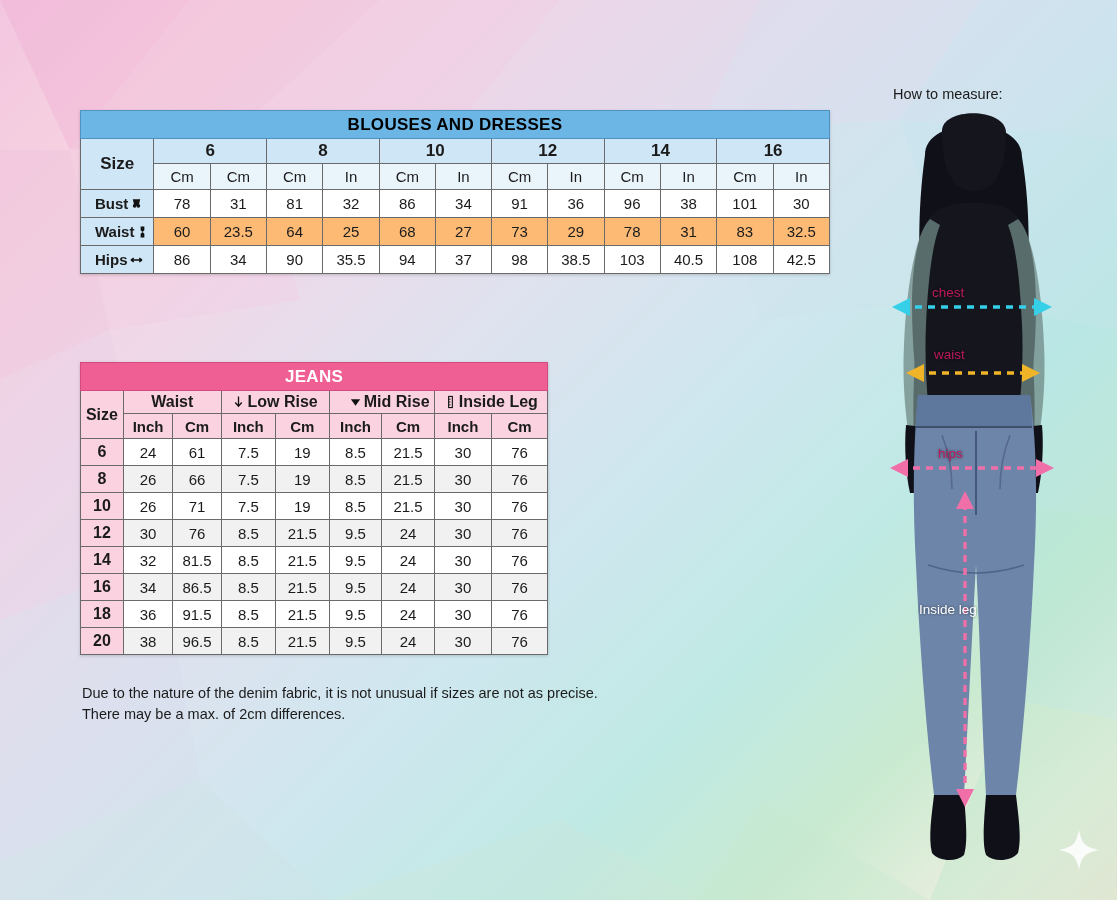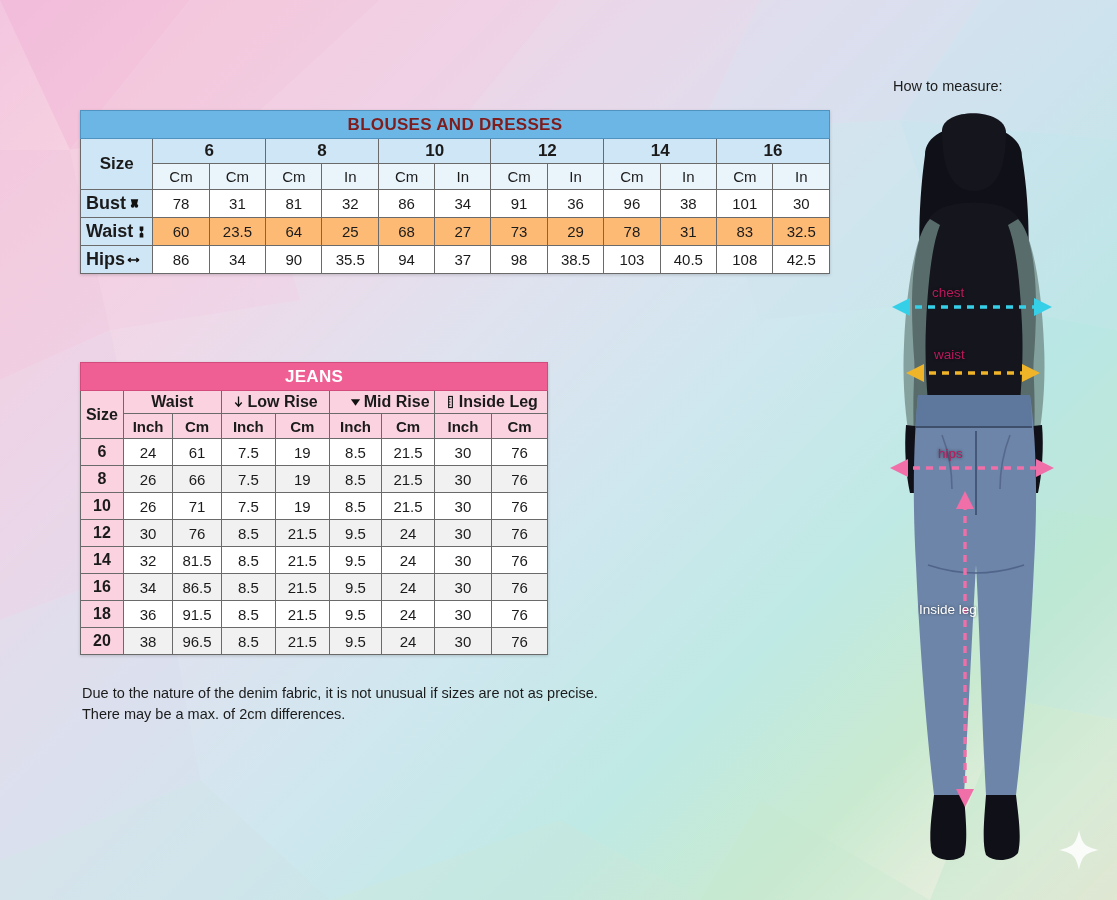--- a/index.html
+++ b/index.html
@@ -29,21 +29,21 @@
     text-align: center;
     padding: 2px 4px;
     font-weight: normal;
     white-space: nowrap;
   }
 
   
   #blouses { left: 80px; top: 110px; width: 750px; }
   #blouses .title {
     background: #6cb6e6;
-    color: #7f1d1d;
+    color: #000000;
     font-weight: bold;
     font-size: 17px;
     letter-spacing: .3px;
     height: 28px;
     border: 1px solid #4f93c0;
   }
   #blouses .sizehdr {
     background: #cfe6f6;
     font-weight: bold;
     font-size: 17px;
@@ -52,22 +52,22 @@
     background: #cfe6f6;
     font-weight: bold;
     font-size: 17px;
     width: 62px;
   }
   #blouses .unit { background: #eaf4fb; font-size: 15px; height: 26px; }
   #blouses .rowlbl {
     background: #cfe6f6;
     font-weight: bold;
     text-align: left;
-    padding-left: 5px;
-    font-size: 18px;
+    padding-left: 14px;
+    font-size: 15px;
   }
   #blouses tbody tr.odd td.val { background: #ffffff; }
   #blouses tbody tr.even td.val { background: #fdba74; }
   #blouses td.val { height: 28px; width: 57px; }
   .lbl-wrap { display: flex; align-items: center; gap: 2px; }
   .mini-icon { display: inline-block; width: 13px; height: 14px; }
 
   
   #jeans { left: 80px; top: 362px; width: 468px; }
   #jeans .title {
@@ -102,21 +102,21 @@
     top: 683px;
     font-size: 14.5px;
     line-height: 1.45;
     color: #1b1b1b;
     width: 640px;
   }
 
   
   .how-label {
     position: absolute;
-    left: 893px; top: 78px;
+    left: 893px; top: 86px;
     font-size: 14.5px;
     color: #1b1b1b;
   }
   #figure { position: absolute; left: 830px; top: 95px; }
   .meas-text {
     position: absolute;
     font-size: 13.5px;
     color: #be185d;
     text-shadow: 0 0 3px rgba(0,0,0,.55);
     white-space: nowrap;

